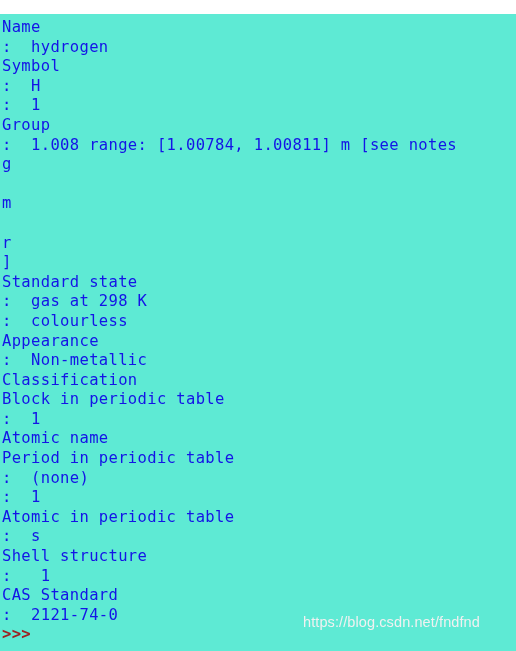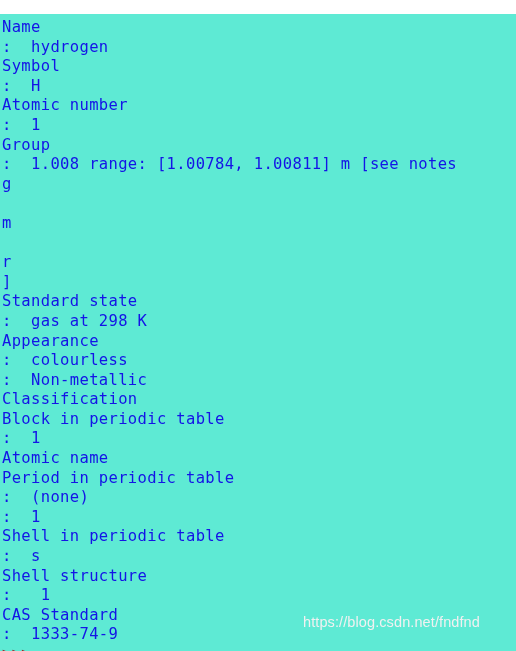--- a/index.html
+++ b/index.html
@@ -65,44 +65,43 @@
   }
 </style>
 </head>
 <body>
 
 <div id="console">
     <span class="line out">Name</span>
     <span class="line out">:  hydrogen</span>
     <span class="line out">Symbol</span>
     <span class="line out">:  H</span>
-    <span class="line out">Atomic number</span>
     <span class="line out">:  1</span>
     <span class="line out">Group</span>
     <span class="line out">:  1.008 range: [1.00784, 1.00811] m [see notes</span>
     <span class="line out">g</span>
     <span class="line out blank"> </span>
     <span class="line out">m</span>
     <span class="line out blank"> </span>
     <span class="line out">r</span>
     <span class="line out">]</span>
     <span class="line out">Standard state</span>
     <span class="line out">:  gas at 298 K</span>
+    <span class="line out">:  colourless</span>
     <span class="line out">Appearance</span>
-    <span class="line out">:  colourless</span>
     <span class="line out">:  Non-metallic</span>
     <span class="line out">Classification</span>
     <span class="line out">Block in periodic table</span>
     <span class="line out">:  1</span>
     <span class="line out">Atomic name</span>
     <span class="line out">Period in periodic table</span>
     <span class="line out">:  (none)</span>
     <span class="line out">:  1</span>
-    <span class="line out">Shell in periodic table</span>
+    <span class="line out">Atomic in periodic table</span>
     <span class="line out">:  s</span>
     <span class="line out">Shell structure</span>
     <span class="line out">:   1</span>
     <span class="line out">CAS Standard</span>
-    <span class="line out">:  1333-74-9</span>
+    <span class="line out">:  2121-74-0</span>
     <span class="line prompt">&gt;&gt;&gt;</span>
   </div>
 
 <div id="watermark">https://blog.csdn.net/fndfnd</div>
 
 </body></html>

